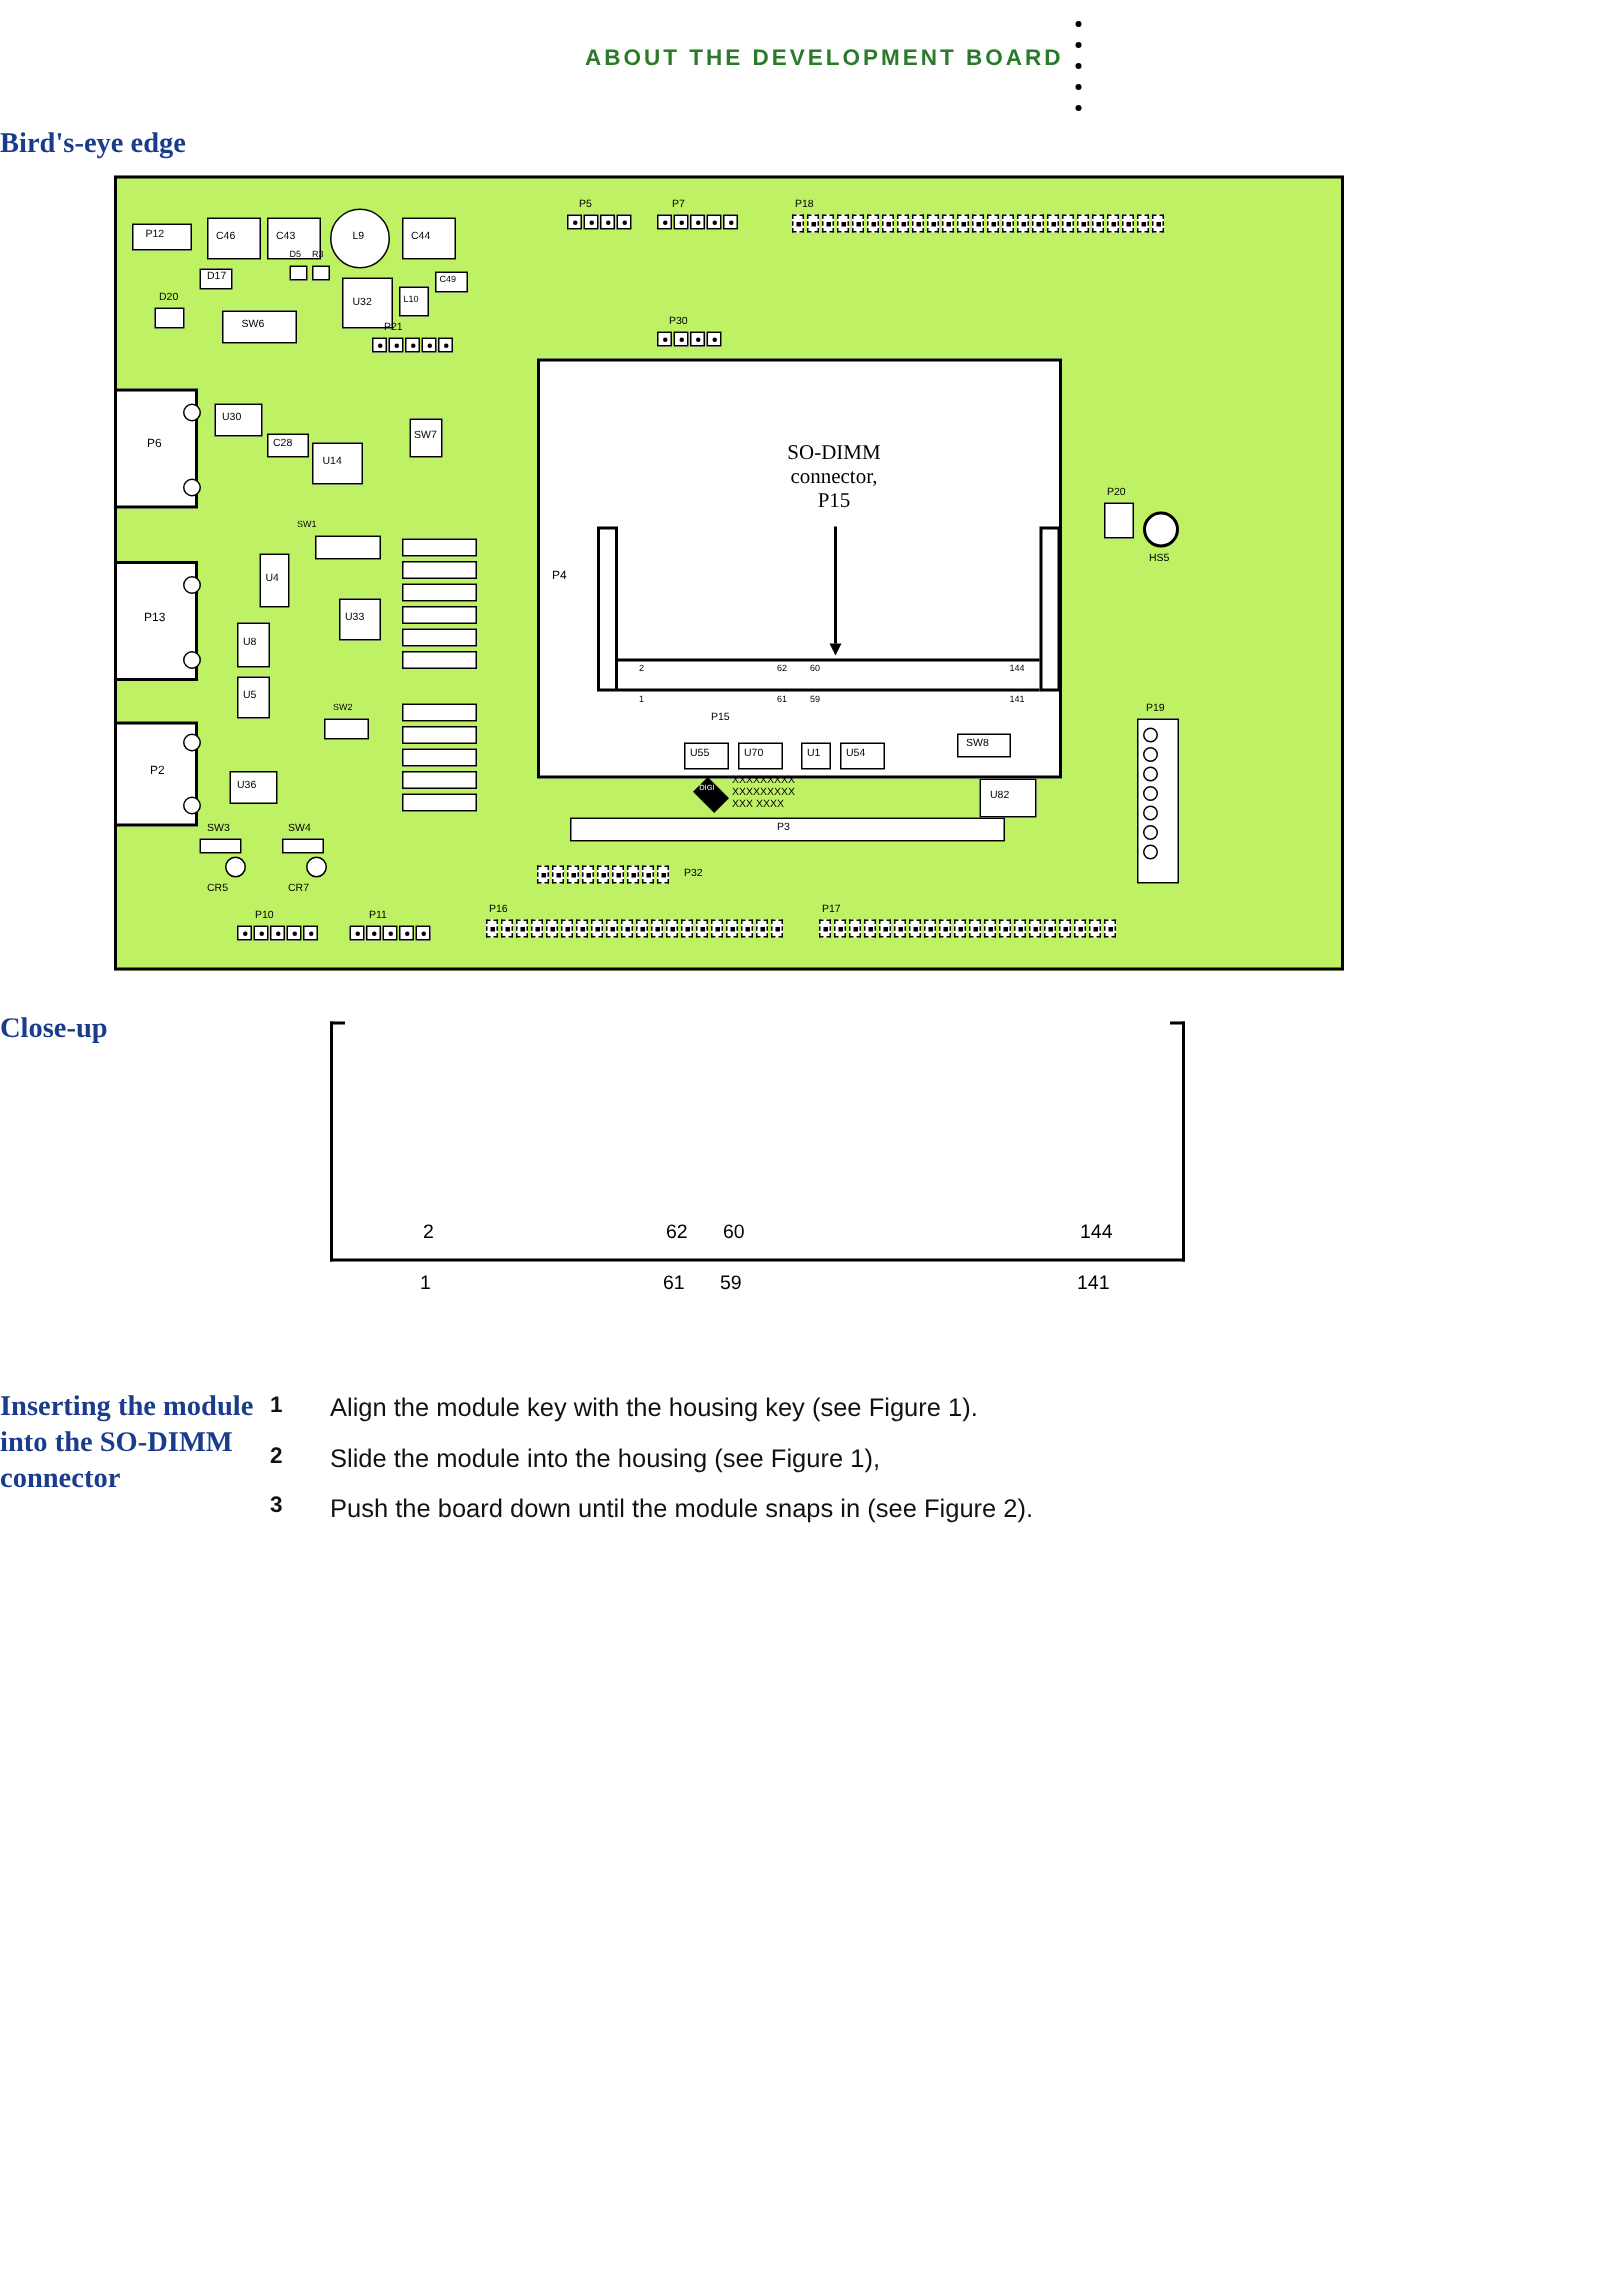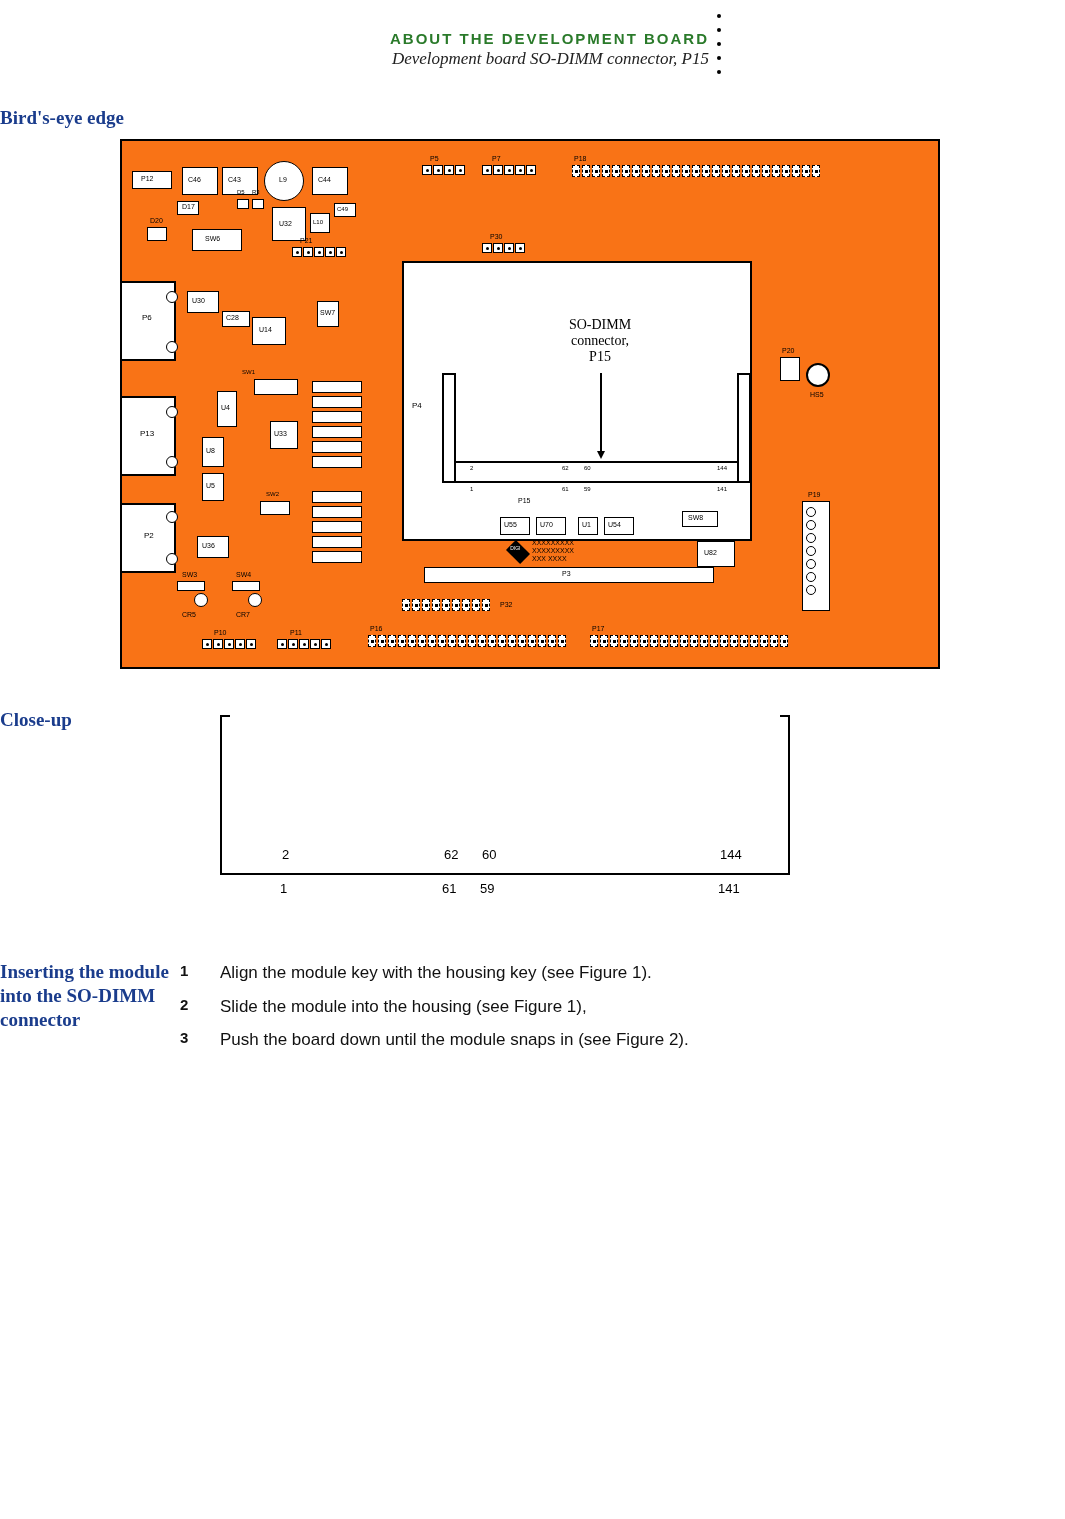--- a/index.html
+++ b/index.html
@@ -47,26 +47,26 @@
     margin-top: 2px;
   }
   .section-label {
     color: #1a3c8c;
     font-family: "Times New Roman", serif;
     font-weight: bold;
     font-size: 19px;
   }
   .sec-birdseye { margin-left: 0; margin-bottom: 10px; }
   .board-figure {
-    margin-left: 120px;
+    margin-left: 76px;
     width: 820px;
     height: 530px;
     border: 2px solid #000;
     position: relative;
-    background: #f97316;
+    background: #bef264;
     overflow: hidden;
   }
   
   .cmp { position: absolute; border: 1px solid #000; background: #fff; }
   .lbl { position: absolute; font-family: Arial, sans-serif; font-size: 8px; color:#000; }
   .circ { position:absolute; border:1px solid #000; border-radius:50%; background:#fff; }
   .pinhdr { position:absolute; display:flex; }
   .pinhdr .pinbox { width:10px; height:10px; border:1px solid #000; margin-right:1px; background:#fff; display:flex; align-items:center; justify-content:center;}
   .pinhdr .pinbox::after { content:""; width:3px; height:3px; background:#000; border-radius:50%; display:block;}
   .pinhdr.double { flex-direction:column; }
@@ -77,21 +77,21 @@
   .arrow { position:absolute; }
   .arrow .shaft { width:2px; background:#000; height:40px;}
   .arrow .head { width:0; height:0; border-left:4px solid transparent; border-right:4px solid transparent; border-top:8px solid #000; margin-left:-3px;}
   .dashed-row { position:absolute; display:flex; }
   .dashed-row .d { width:8px; height:12px; border:1px dashed #000; margin-right:2px; background:#fff; display:flex; align-items:center; justify-content:center;}
   .dashed-row .d::after { content:""; width:3px; height:3px; background:#000;}
   .sidebox { position:absolute; border:2px solid #000; background:#fff;}
   .digi-logo { position:absolute; width:20px; height:14px; background:#000; transform:rotate(45deg);}
   .digi-logo::after { content:"DIGI"; color:#fff; font-family:Arial; font-size:5px; position:absolute; left:0; top:3px; transform:rotate(-45deg);}
   
-  .sec-closeup { margin: 40px 0 16px 0; }
+  .sec-closeup { margin: 28px 0 16px 0; }
   .closeup-figure { margin-left: 220px; width: 570px; }
   .closeup-bracket {
     position: relative;
     height: 160px;
     border-left: 2px solid #000;
     border-right: 2px solid #000;
     border-bottom: 2px solid #000;
   }
   .closeup-bracket .notch-left { position:absolute; left:-2px; top:0; width:10px; height:10px; border-top:2px solid #000; }
   .closeup-bracket .notch-right { position:absolute; right:-2px; top:0; width:10px; height:10px; border-top:2px solid #000; }
@@ -143,21 +143,20 @@
   <div class="dot-column">
     <div class="dot"></div>
       <div class="dot"></div>
       <div class="dot"></div>
       <div class="dot"></div>
       <div class="dot"></div>
   </div>
 
   <div class="running-head">
     <div class="line1">ABOUT THE DEVELOPMENT BOARD</div>
-    <div class="line2">Development board SO-DIMM connector, P15</div>
   </div>
 
   <div class="section-label sec-birdseye">Bird's-eye edge</div>
 
   <div class="board-figure">
 
     <div class="cmp" style="left:10px; top:30px; width:40px; height:18px;">
         <span class="lbl mini" style="left:8px; top:3px;">P12</span>
       </div>
 

